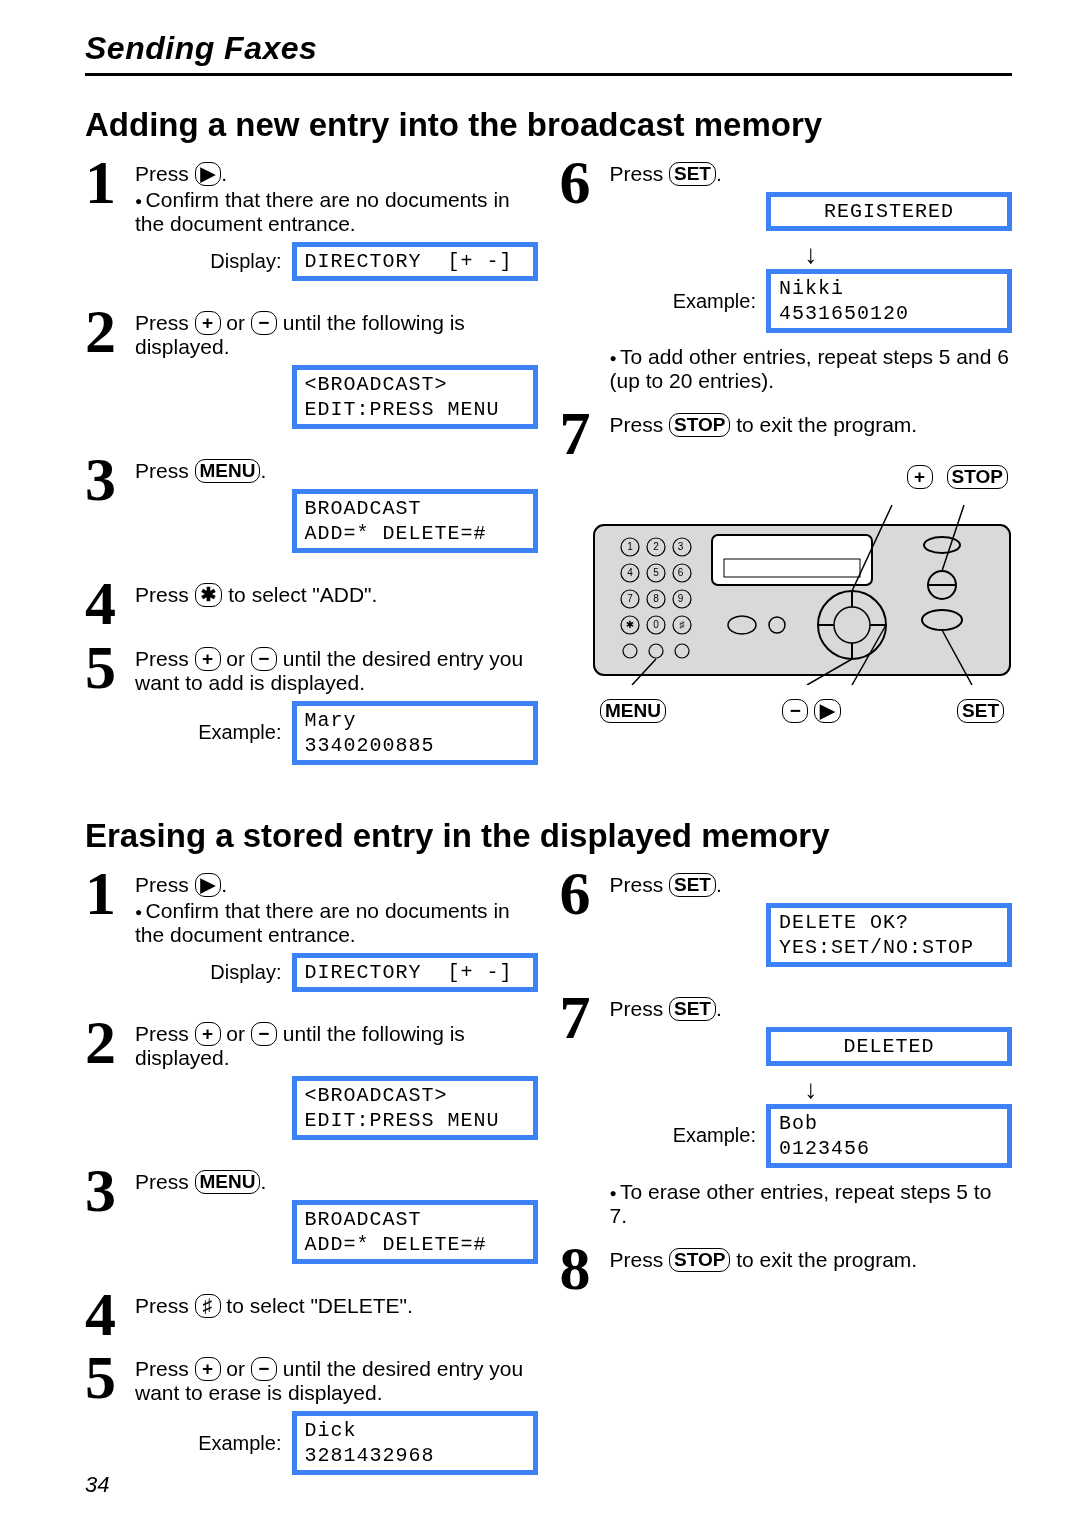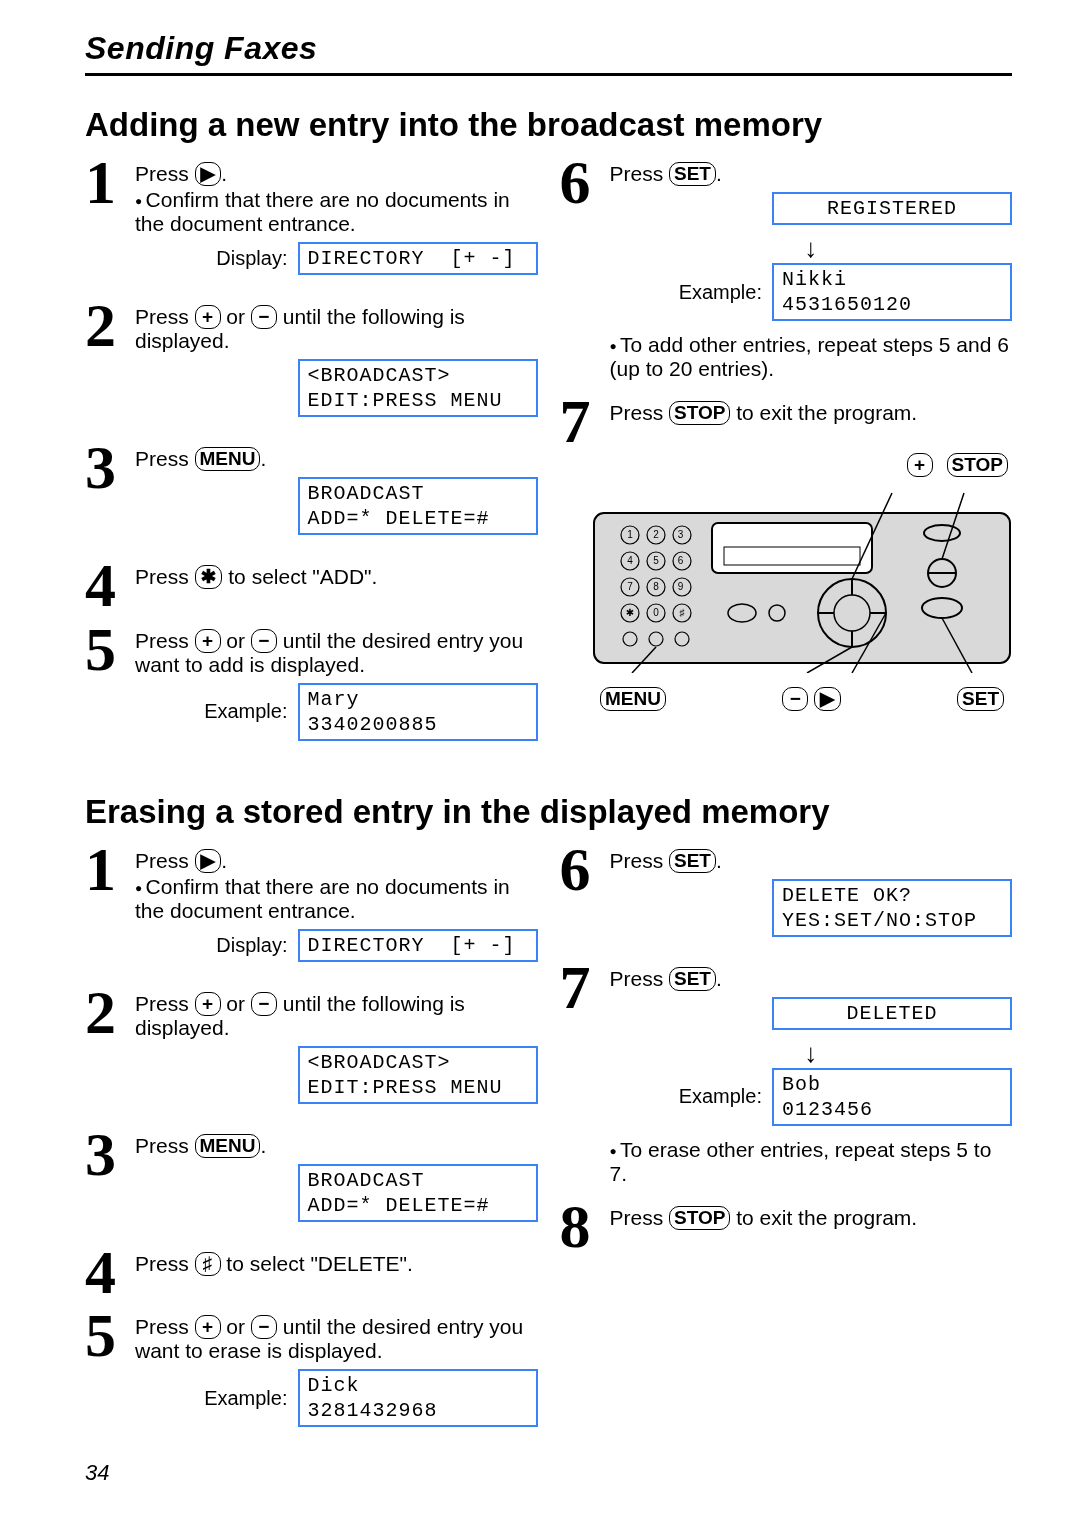--- a/index.html
+++ b/index.html
@@ -82,21 +82,21 @@
 
   .lcd-row {
     display: flex;
     align-items: center;
     justify-content: flex-end;
     gap: 10px;
     margin: 6px 0 12px 0;
   }
   .lcd-label { font-size: 20px; }
   .lcd {
-    border: 2px solid #3b82f6;
+    border: 5px solid #3b82f6;
     font-family: "Courier New", monospace;
     font-size: 20px;
     line-height: 1.25;
     padding: 2px 8px;
     white-space: pre;
     min-width: 210px;
     letter-spacing: 1px;
   }
   .lcd.wide { min-width: 220px; }
 
@@ -118,21 +118,21 @@
     position: absolute; top: -4px; right: 4px; display: flex; gap: 14px;
   }
   .fax-callouts-bot {
     position: absolute; bottom: -4px; left: 0; right: 0;
     display: flex; gap: 60px; justify-content: space-between; padding: 0 8px;
   }
   .fax-svg { position: absolute; top: 26px; left: 0; }
 
   .pnum {
     position: absolute;
-    bottom: 40px;
+    bottom: 28px;
     left: 85px;
     font-style: italic;
     font-size: 22px;
   }
 </style>
 </head>
 <body>
 
 <h1 class="page-title">Sending Faxes</h1>
 <hr class="hr">

